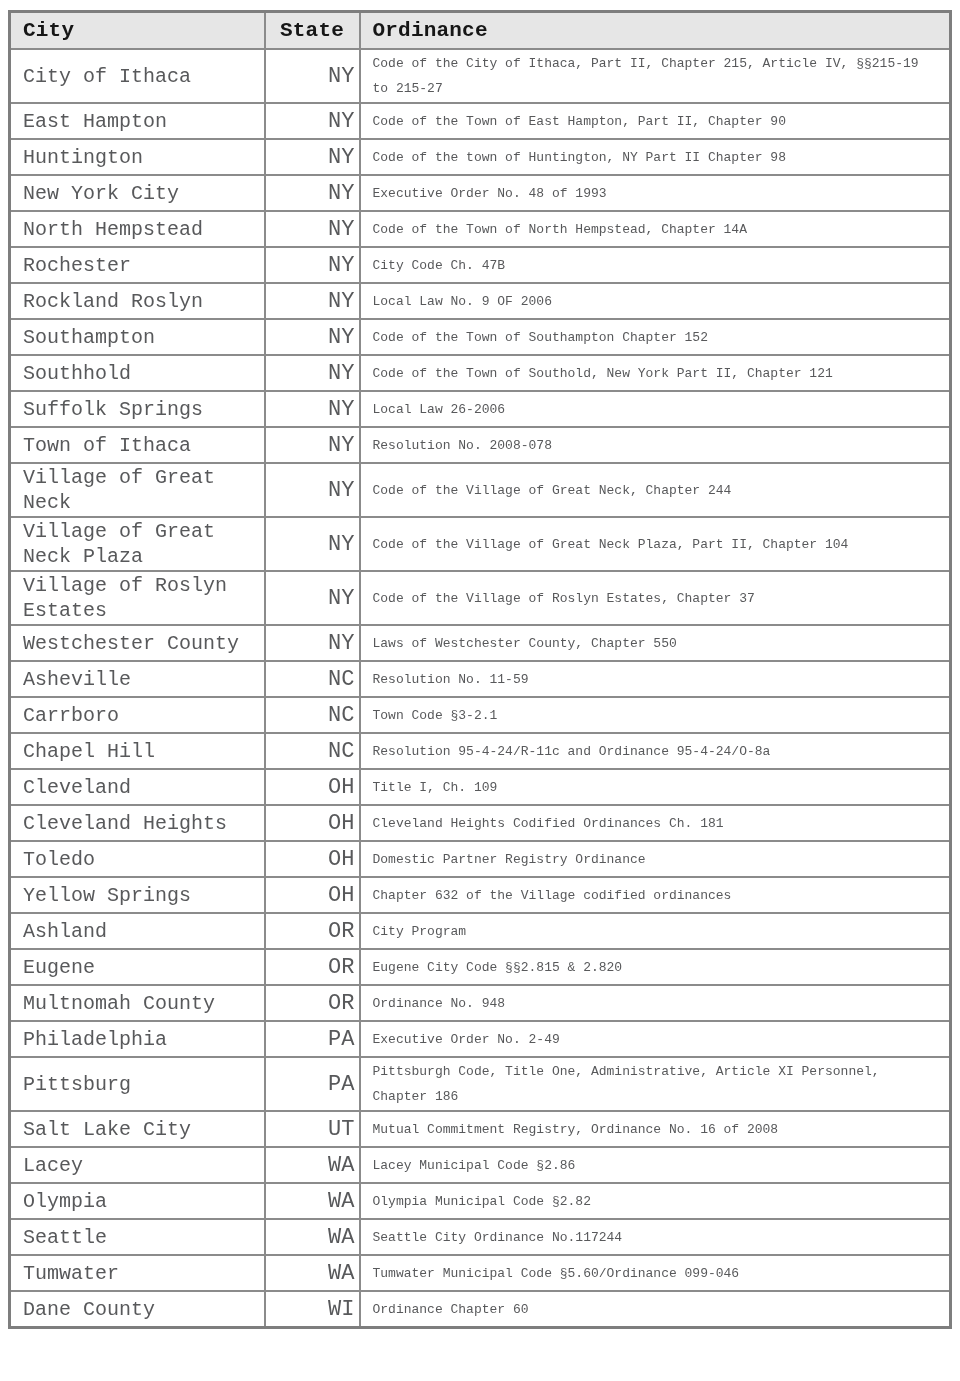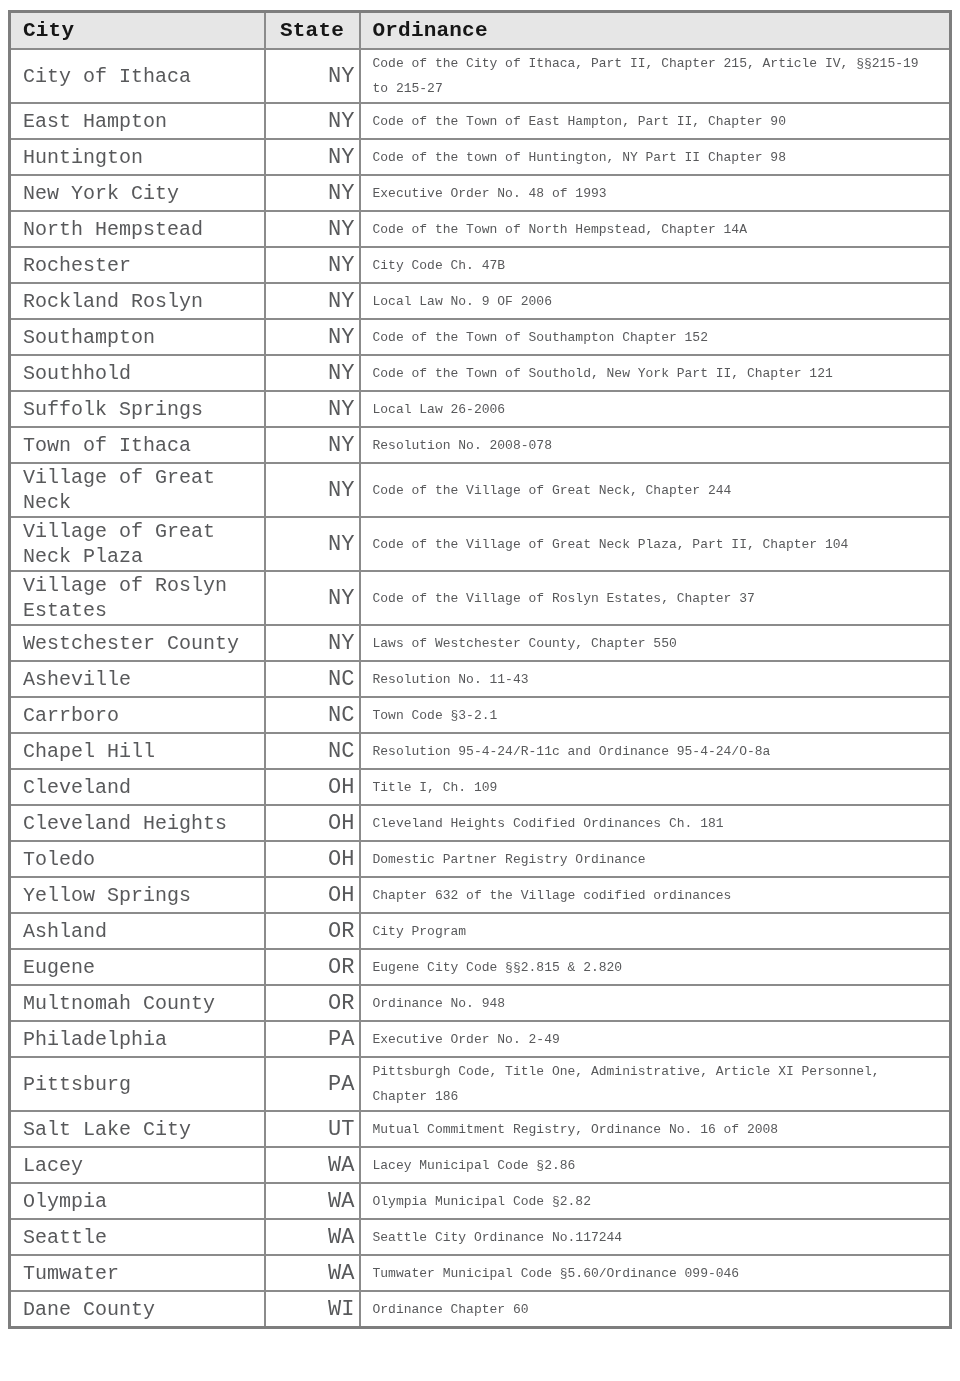--- a/index.html
+++ b/index.html
@@ -147,21 +147,21 @@
           <td class="ordinance">Code of the Village of Roslyn Estates, Chapter 37</td>
         </tr>
         <tr>
           <td class="city">Westchester County</td>
           <td class="state">NY</td>
           <td class="ordinance">Laws of Westchester County, Chapter 550</td>
         </tr>
         <tr>
           <td class="city">Asheville</td>
           <td class="state">NC</td>
-          <td class="ordinance">Resolution No. 11-43</td>
+          <td class="ordinance">Resolution No. 11-59</td>
         </tr>
         <tr>
           <td class="city">Carrboro</td>
           <td class="state">NC</td>
           <td class="ordinance">Town Code §3-2.1</td>
         </tr>
         <tr>
           <td class="city">Chapel Hill</td>
           <td class="state">NC</td>
           <td class="ordinance">Resolution 95-4-24/R-11c and Ordinance 95-4-24/O-8a</td>

